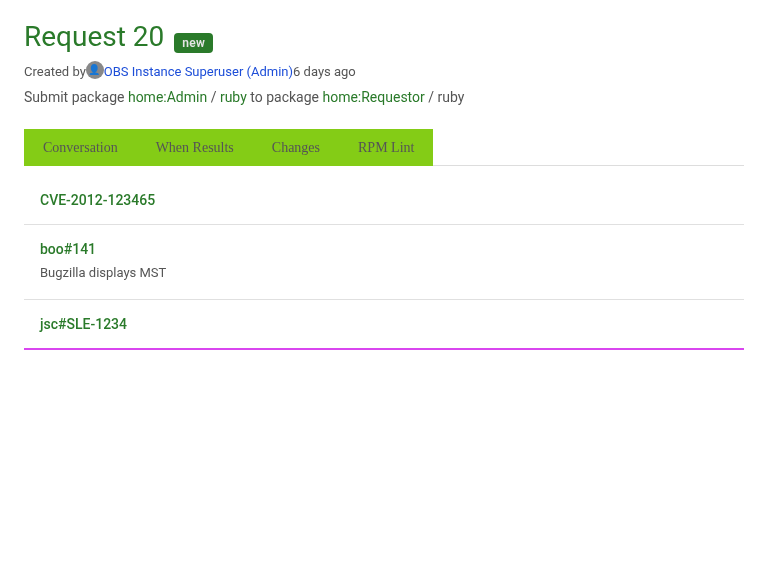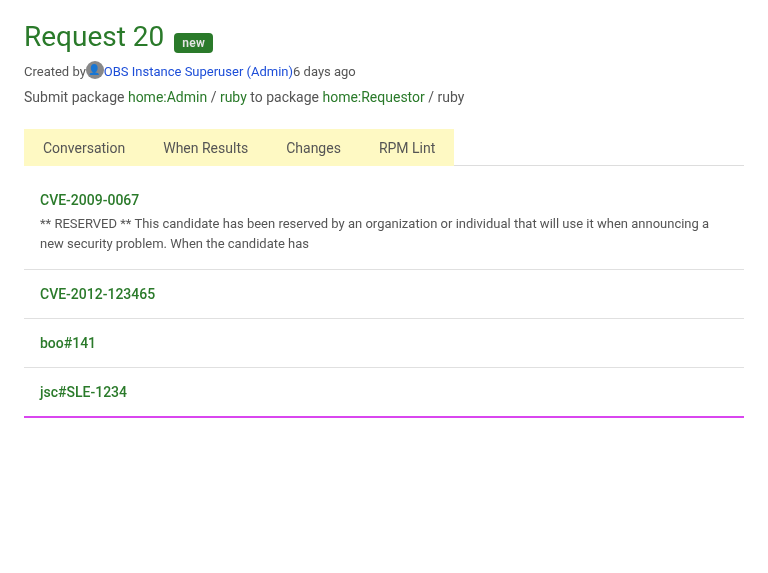--- a/index.html
+++ b/index.html
@@ -71,23 +71,24 @@
       margin-bottom: 0;
     }
     .tab {
       padding: 10px 18px;
       font-size: 14px;
       color: #555;
       cursor: pointer;
       border: 1px solid transparent;
       border-bottom: none;
       margin-bottom: -1px;
-      background: #fef9c3;
+      background: #84cc16;
       white-space: nowrap;
       text-decoration: none;
+      font-family: Liberation Serif, serif;
     }
     .tab.active {
       color: #333;
       border-color: #ddd;
       border-bottom-color: #fff;
       border-radius: 3px 3px 0 0;
       font-weight: 500;
     }
     .tab-badge {
       display: inline-block;
@@ -153,31 +154,28 @@
 
   <div class="tabs-row">
     <a class="tab" href="#">Conversation</a>
     <a class="tab" href="#">When Results</a>
     <a class="tab" href="#">Changes</a>
     <a class="tab" href="#">RPM Lint</a>
   </div>
 
   <div class="issues-list">
 
-    <div class="issue-item">
-      <a href="#" class="issue-link">CVE-2009-0067</a>
-      <div class="issue-description">** RESERVED ** This candidate has been reserved by an organization or individual that will use it when announcing a new security problem. When the candidate has</div>
-    </div>
 
     <div class="issue-item">
       <a href="#" class="issue-link">CVE-2012-123465</a>
     </div>
 
     <div class="issue-item">
       <a href="#" class="issue-link">boo#141</a>
+      <div class="issue-description">Bugzilla displays MST</div>
     </div>
 
     <div class="issue-item">
       <a href="#" class="issue-link">jsc#SLE-1234</a>
     </div>
 
   </div>
 
 </div>
 

